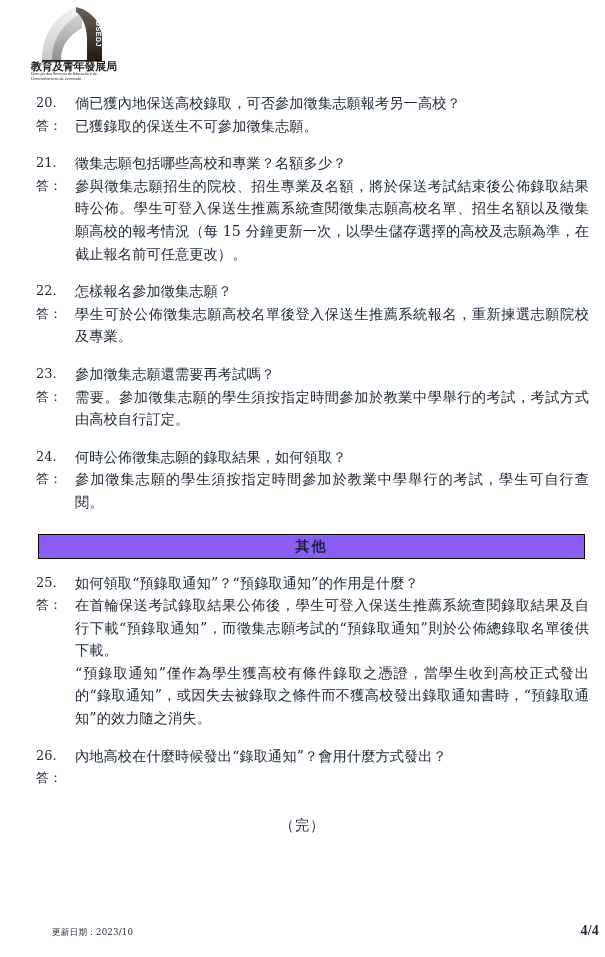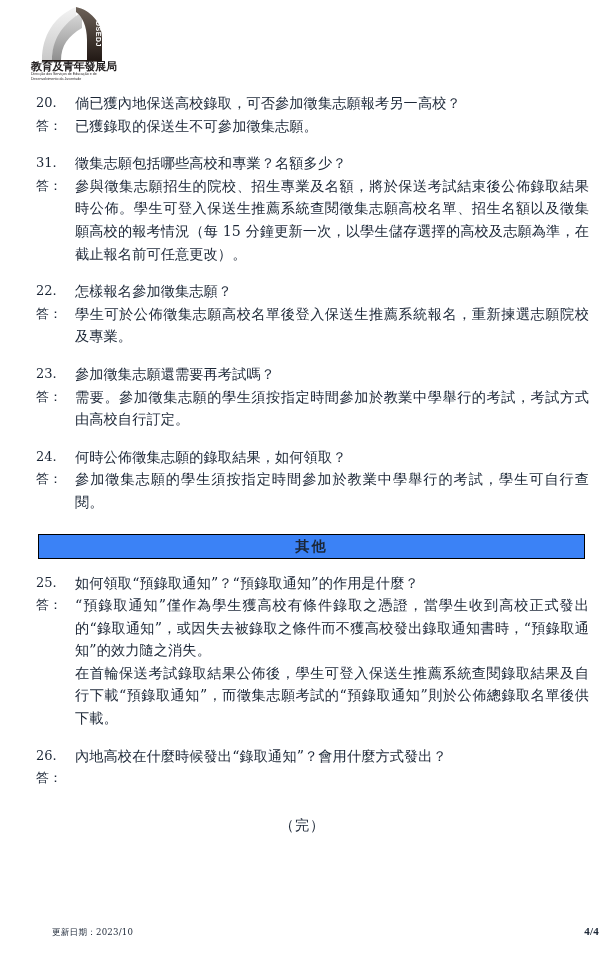--- a/index.html
+++ b/index.html
@@ -135,21 +135,21 @@
 
   
   .section-band {
     position: relative;
     margin: 0 0 0 0;
     padding-left: 38px;
     padding-right: 20px;
   }
   .section-box {
     border: 1px solid #000000;
-    background: #3b82f6;
+    background: #8b5cf6;
     height: 23px;
     line-height: 23px;
     text-align: center;
     font-size: 14.2px;
     font-weight: bold;
     letter-spacing: 2px;
   }
 
   
   .end-mark {
@@ -170,21 +170,21 @@
     display: flex;
     justify-content: space-between;
     align-items: baseline;
     font-size: 8.6px;
     font-family: "DejaVu Serif", "Liberation Serif", serif;
     color: #1b2636;
     letter-spacing: 0.2px;
   }
   .footer-right {
     font-family: "Liberation Serif", serif;
-    font-size: 11px;
+    font-size: 14px;
     font-weight: bold;
   }
 </style>
 </head>
 <body>
 
 <div class="page">
 
   <div class="letterhead">
     <div class="logo-mark">
@@ -223,21 +223,21 @@
       </div>
       <div class="qa-row">
         <span class="qa-label ans">答：</span>
         <span class="qa-text">已獲錄取的保送生不可參加徵集志願。</span>
       </div>
     </div>
     <div class="q-gap"></div>
 
     <div class="qa-block">
       <div class="qa-row">
-        <span class="qa-label num">31.</span>
+        <span class="qa-label num">21.</span>
         <span class="qa-text">徵集志願包括哪些高校和專業？名額多少？</span>
       </div>
       <div class="qa-row">
         <span class="qa-label ans">答：</span>
         <span class="qa-text">參與徵集志願招生的院校、招生專業及名額，將於保送考試結束後公佈錄取結果時公佈。學生可登入保送生推薦系統查閱徵集志願高校名單、招生名額以及徵集願高校的報考情況（每 15 分鐘更新一次，以學生儲存選擇的高校及志願為準，在截止報名前可任意更改）。</span>
       </div>
     </div>
     <div class="q-gap"></div>
 
     <div class="qa-block">
@@ -284,22 +284,22 @@
     <div style="height:13px"></div>
 
     <div class="qa-block">
       <div class="qa-row">
         <span class="qa-label num">25.</span>
         <span class="qa-text">如何領取“預錄取通知”？“預錄取通知”的作用是什麼？</span>
       </div>
       <div class="qa-row">
         <span class="qa-label ans">答：</span>
         <span class="qa-text">
+          <span class="para">在首輪保送考試錄取結果公佈後，學生可登入保送生推薦系統查閱錄取結果及自行下載“預錄取通知”，而徵集志願考試的“預錄取通知”則於公佈總錄取名單後供下載。</span>
           <span class="para">“預錄取通知”僅作為學生獲高校有條件錄取之憑證，當學生收到高校正式發出的“錄取通知”，或因失去被錄取之條件而不獲高校發出錄取通知書時，“預錄取通知”的效力隨之消失。</span>
-          <span class="para">在首輪保送考試錄取結果公佈後，學生可登入保送生推薦系統查閱錄取結果及自行下載“預錄取通知”，而徵集志願考試的“預錄取通知”則於公佈總錄取名單後供下載。</span>
         </span>
       </div>
     </div>
     <div class="q-gap"></div>
 
     <div class="qa-block">
       <div class="qa-row">
         <span class="qa-label num">26.</span>
         <span class="qa-text">內地高校在什麼時候發出“錄取通知”？會用什麼方式發出？</span>
       </div>

